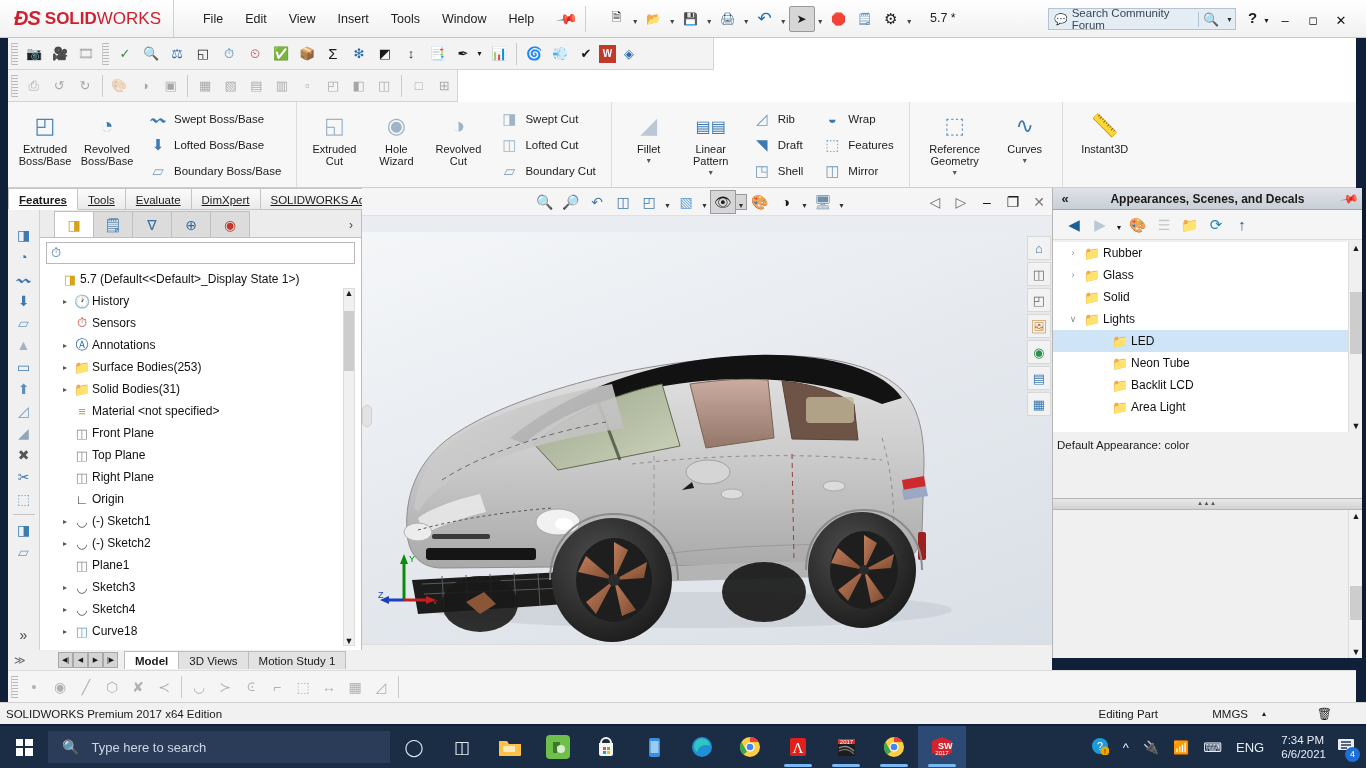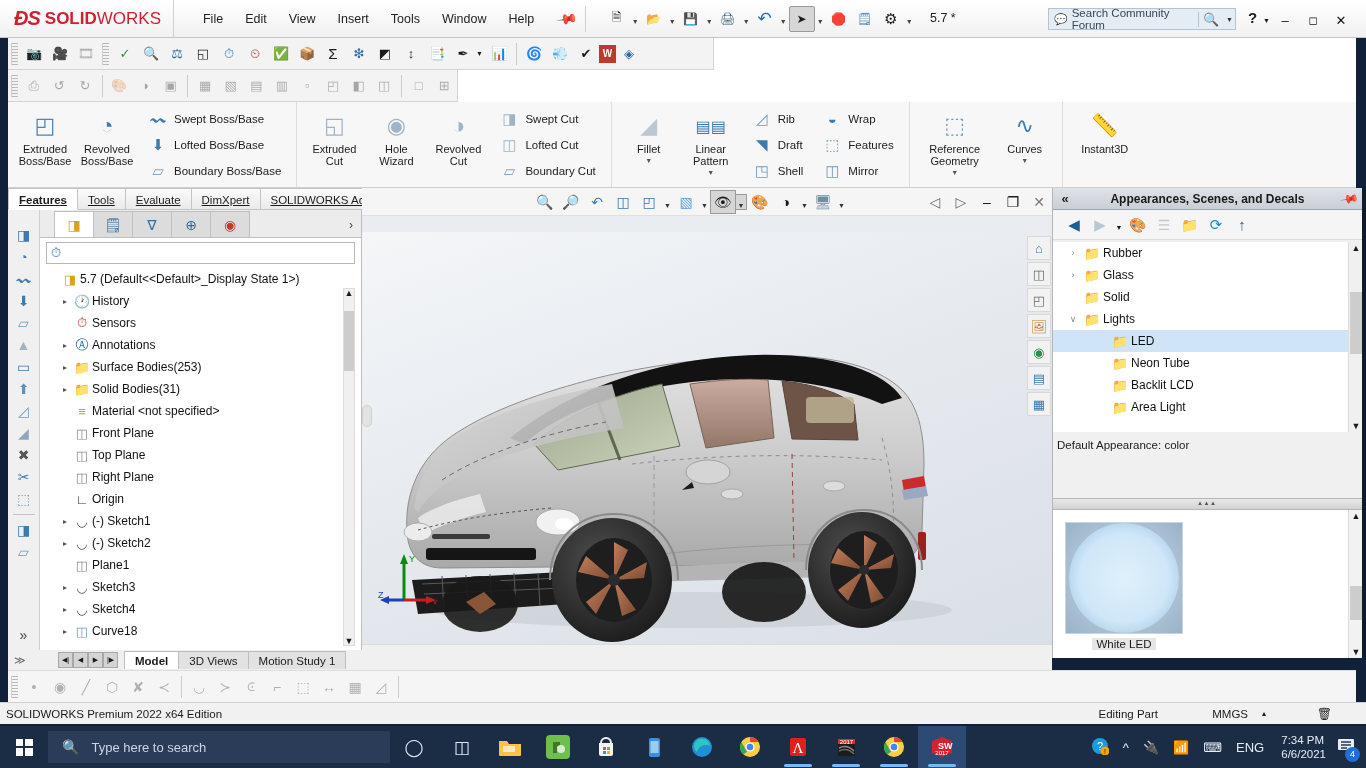--- a/index.html
+++ b/index.html
@@ -812,28 +812,20 @@
     </div>
     <div class="tpscroll">
       <div class="u">▲</div>
       <div class="th"></div>
       <div class="d">▼</div>
     </div>
 
     <div class="tpdefault">Default Appearance: color</div>
     <div class="tpsplit">▴▴▴</div>
 
-    <div class="tpgrid">
-      <div class="swatch">
-        <div class="img"></div>
-        <div style="text-align:center;">
-          <span class="cap">White LED</span>
-        </div>
-      </div>
-    </div>
     <div class="tpgscroll">
       <div class="u">▲</div>
       <div class="th"></div>
       <div class="d">▼</div>
     </div>
   </div>
   <div class="tpedge"></div>
 
   <div class="modeltabs">
     <div style="width:14px;color:#666;font-size:11px;margin-left:6px;">≫</div>
@@ -863,21 +855,21 @@
     <div class="si">⪽</div>
     <div class="si">⌐</div>
     <div class="si">⬚</div>
     <div class="si">↔</div>
     <div class="si">▦</div>
     <div class="si">◿</div>
     <div class="vsep"></div>
   </div>
 
   <div class="statusbar">
-    <span class="msg">SOLIDWORKS Premium 2022 x64 Edition</span>
+    <span class="msg">SOLIDWORKS Premium 2017 x64 Edition</span>
     <span class="edit">Editing Part</span>
     <span class="mmgs">MMGS</span>
     <span class="mmgscr">▴</span>
     <span class="sbic">🗑</span>
   </div>
 
   <div class="taskbar">
     <div class="start">
       <div class="winlogo">
           <i></i>

